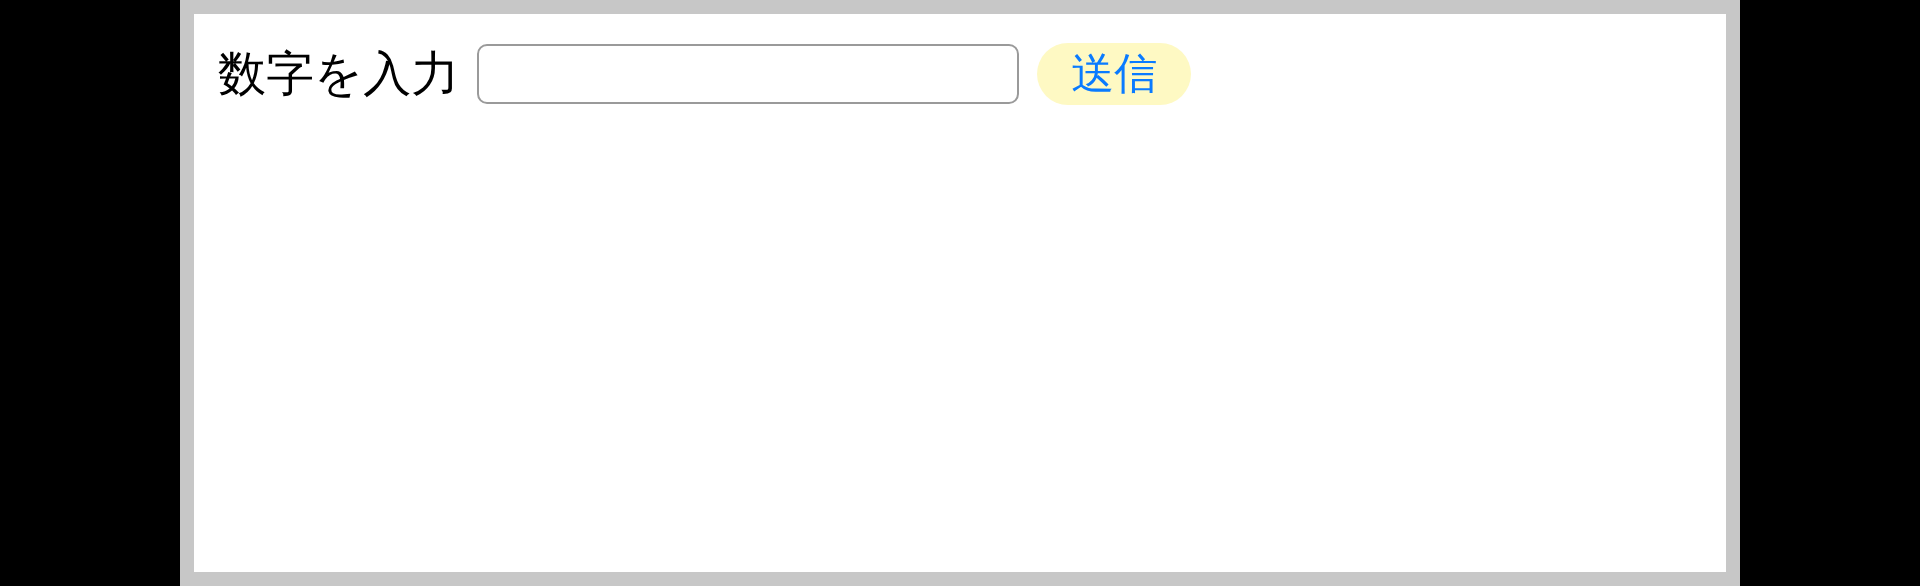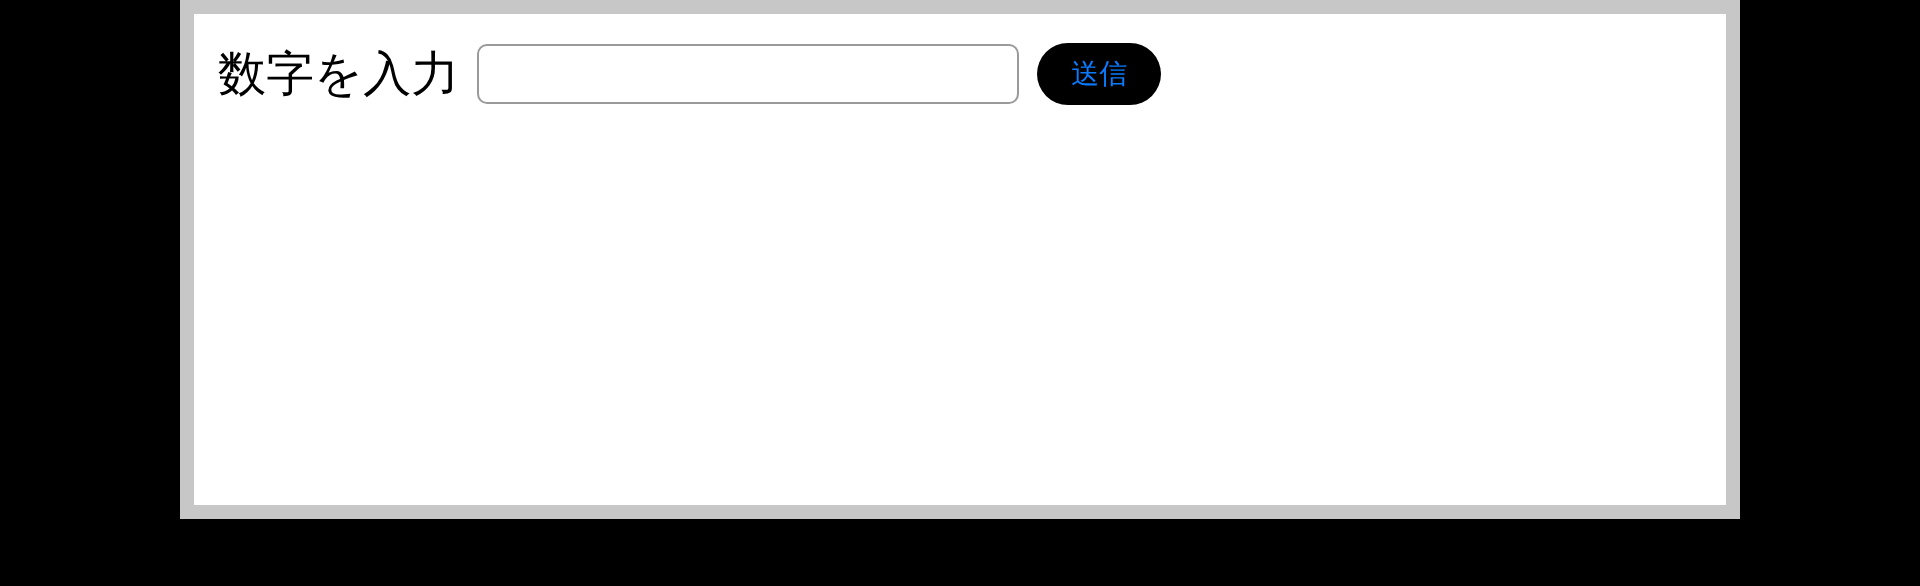--- a/index.html
+++ b/index.html
@@ -6,21 +6,21 @@
     html, body { width: 1920px; height: 586px; }
     body {
       background: #000;
       display: flex;
       justify-content: center;
       align-items: stretch;
       font-family: "Hiragino Mincho ProN", "Yu Mincho", serif;
     }
     .outer {
       width: 1560px;
-      height: 519px;
+      height: 586px;
       background: #c7c7c7;
       padding: 14px;
     }
     .panel {
       width: 100%;
       height: 100%;
       background: #fff;
       padding: 28px 24px;
     }
     .form-row {
@@ -41,23 +41,23 @@
       border-radius: 10px;
       background: #fff;
       font-size: 32px;
       padding: 0 12px;
       outline: none;
     }
     .btn {
       height: 62px;
       border: none;
       border-radius: 31px;
-      background: #000000;
+      background: #fef9c3;
       color: #0a7bff;
-      font-size: 28px;
+      font-size: 43px;
       font-family: "Hiragino Kaku Gothic ProN", "Yu Gothic", sans-serif;
       padding: 0 34px;
       cursor: pointer;
       display: inline-flex;
       align-items: center;
       justify-content: center;
     }
     .btn-reset { padding: 0 30px; }
   </style>
 </head>

